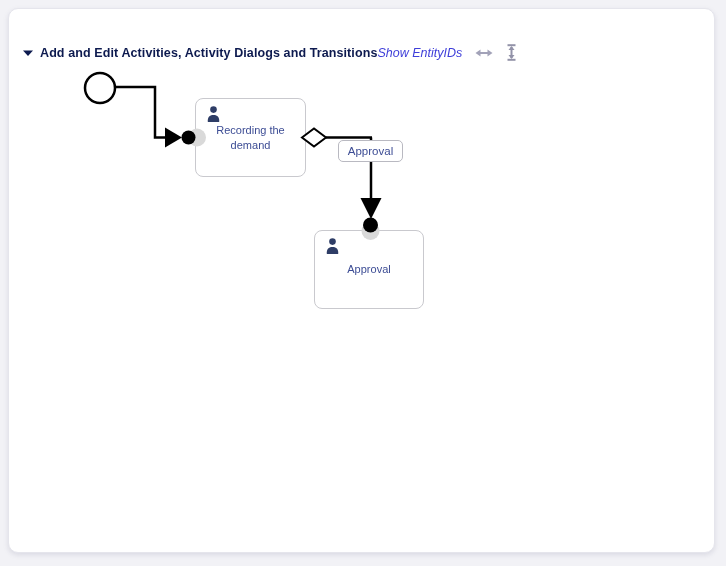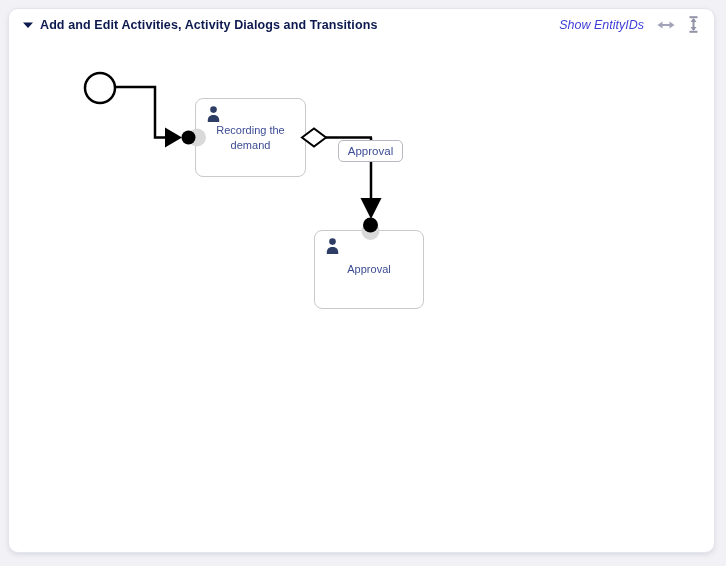--- a/index.html
+++ b/index.html
@@ -17,22 +17,22 @@
     left: 8px; top: 8px;
     width: 707px; height: 545px;
     background: #ffffff;
     border: 1px solid #e5e5ec;
     border-radius: 10px;
     box-shadow: 0 2px 5px rgba(110,110,145,0.18);
   }
   .widget-header {
     display: flex;
     align-items: center;
-    justify-content: space-between;
-    padding: 7px 15px 0 14px;
+    padding: 15px 15px 0 14px;
+    margin-top: 20px;
   }
   .header-left {
     display: flex;
     align-items: center;
     gap: 7px;
     cursor: pointer;
   }
   .caret { display: inline-flex; margin-top: 1px; }
   .title {
     font-size: 12.5px;

